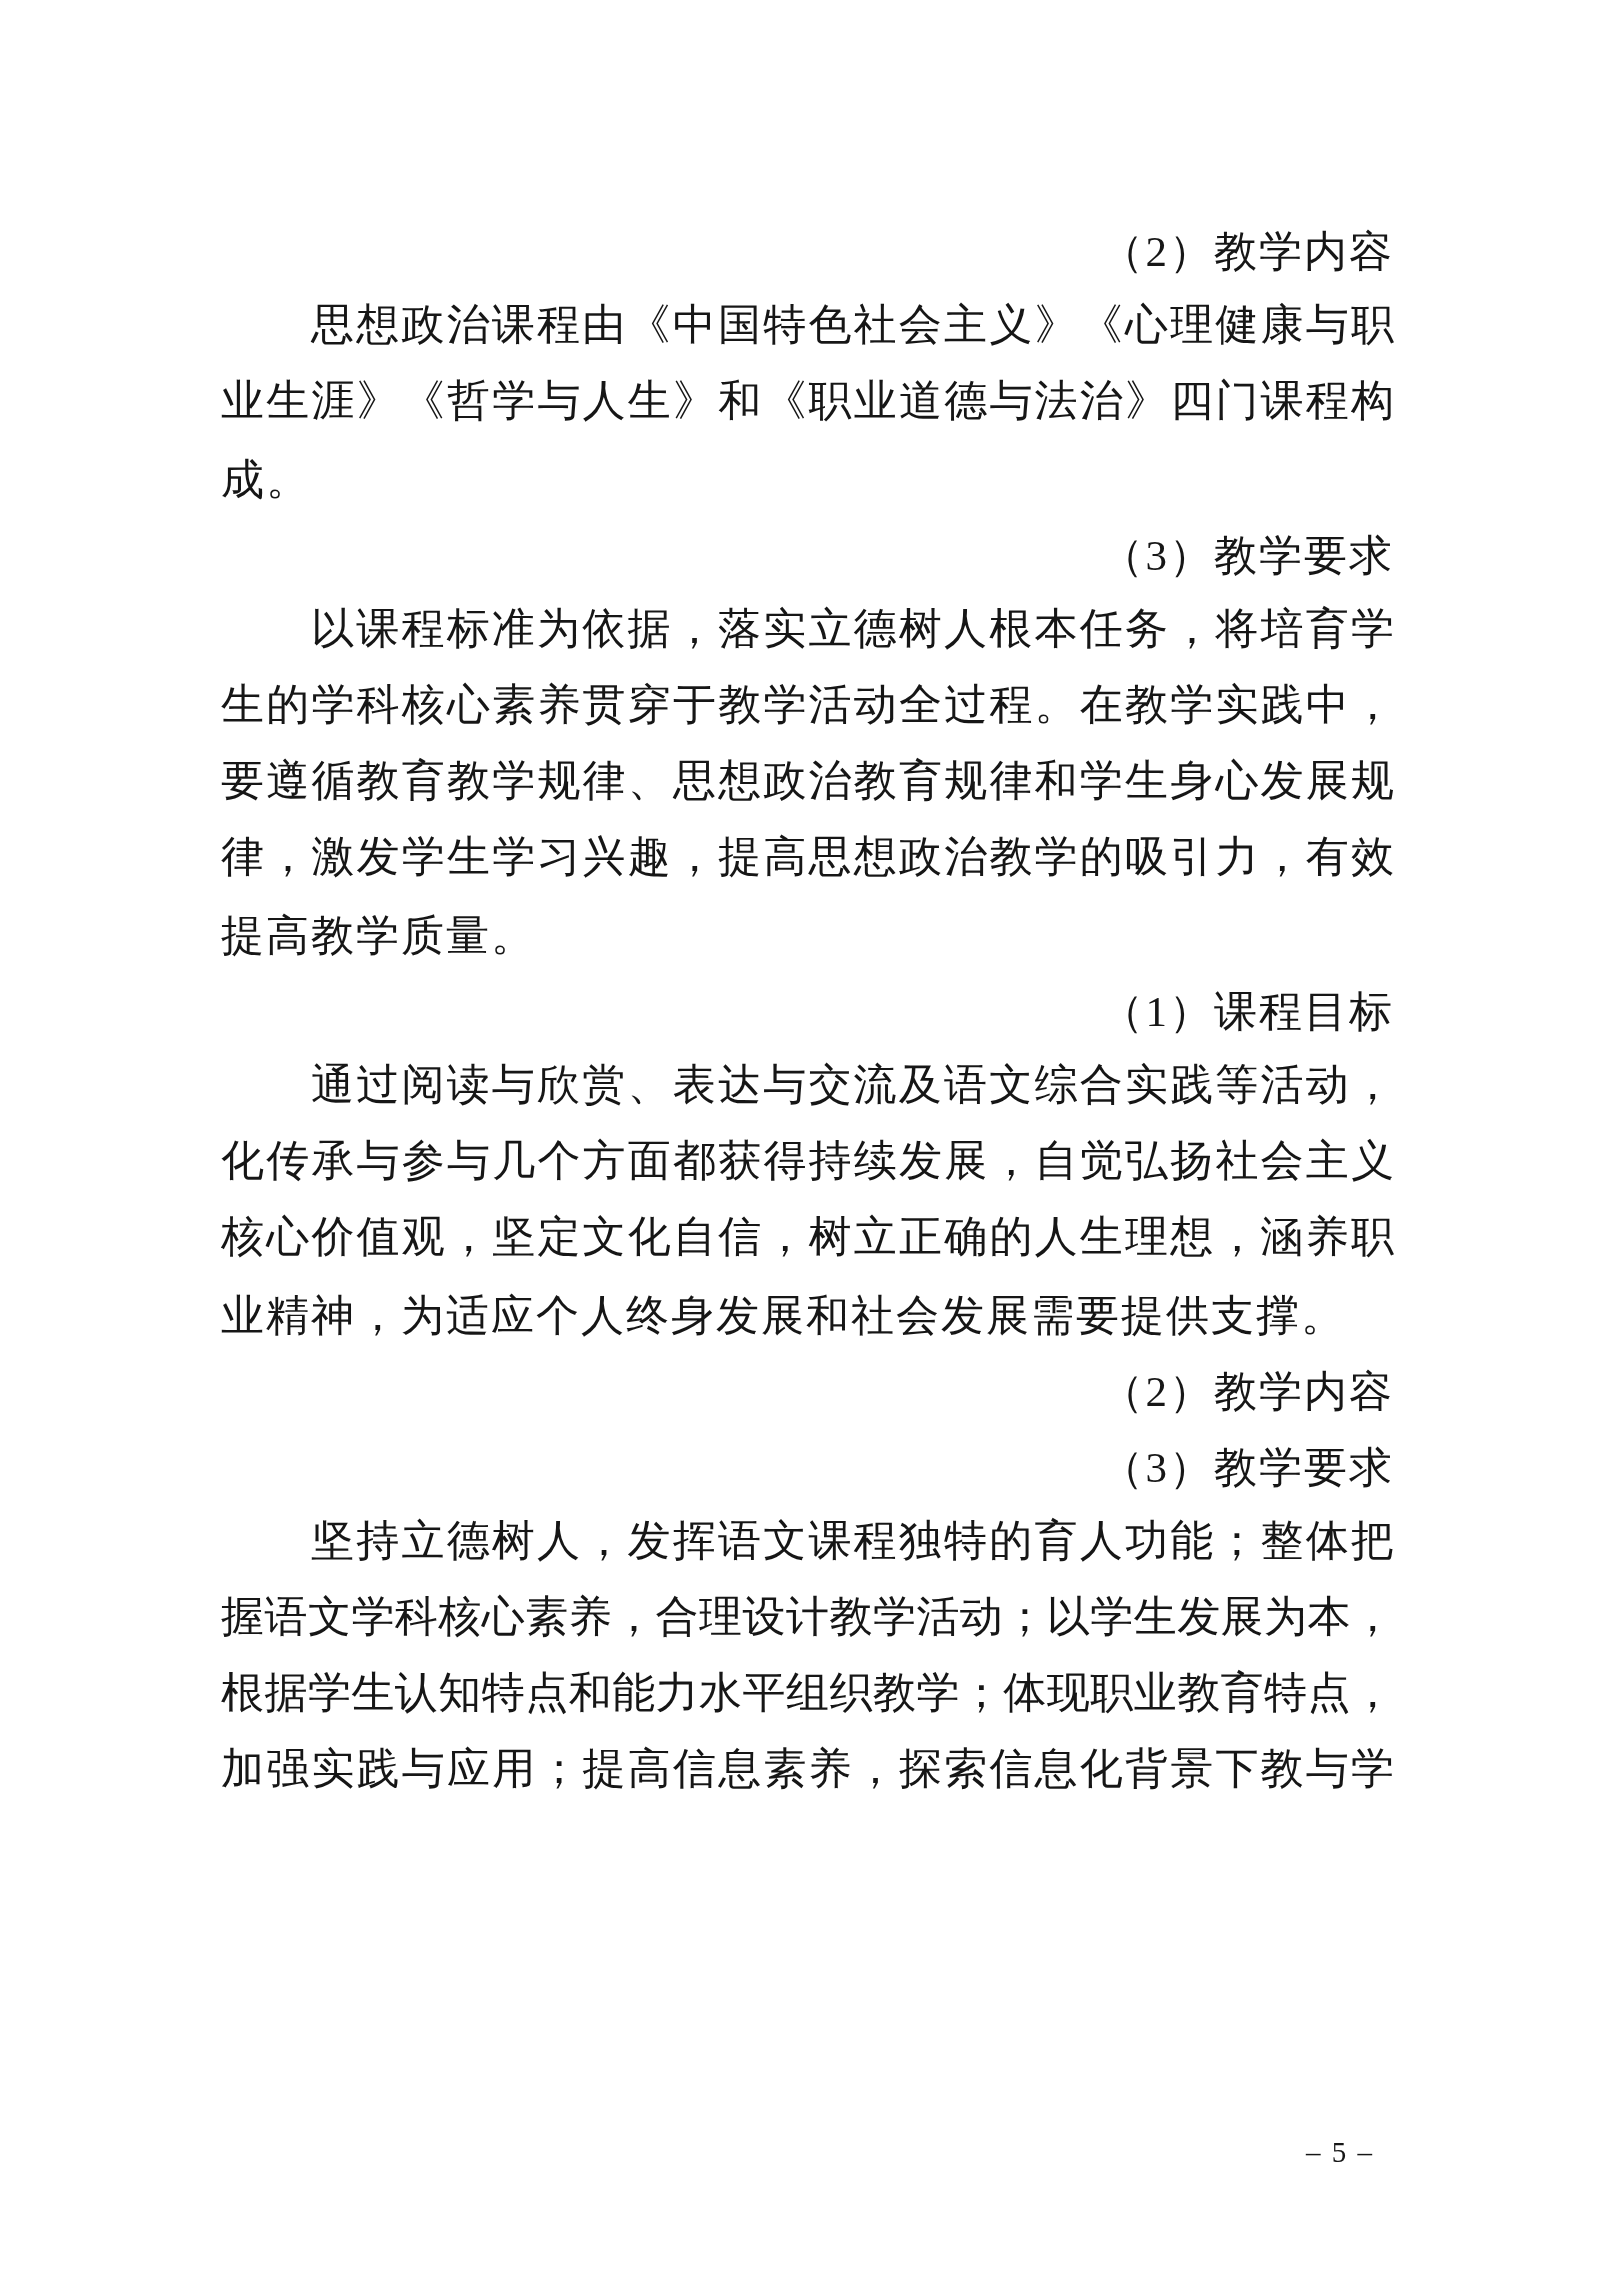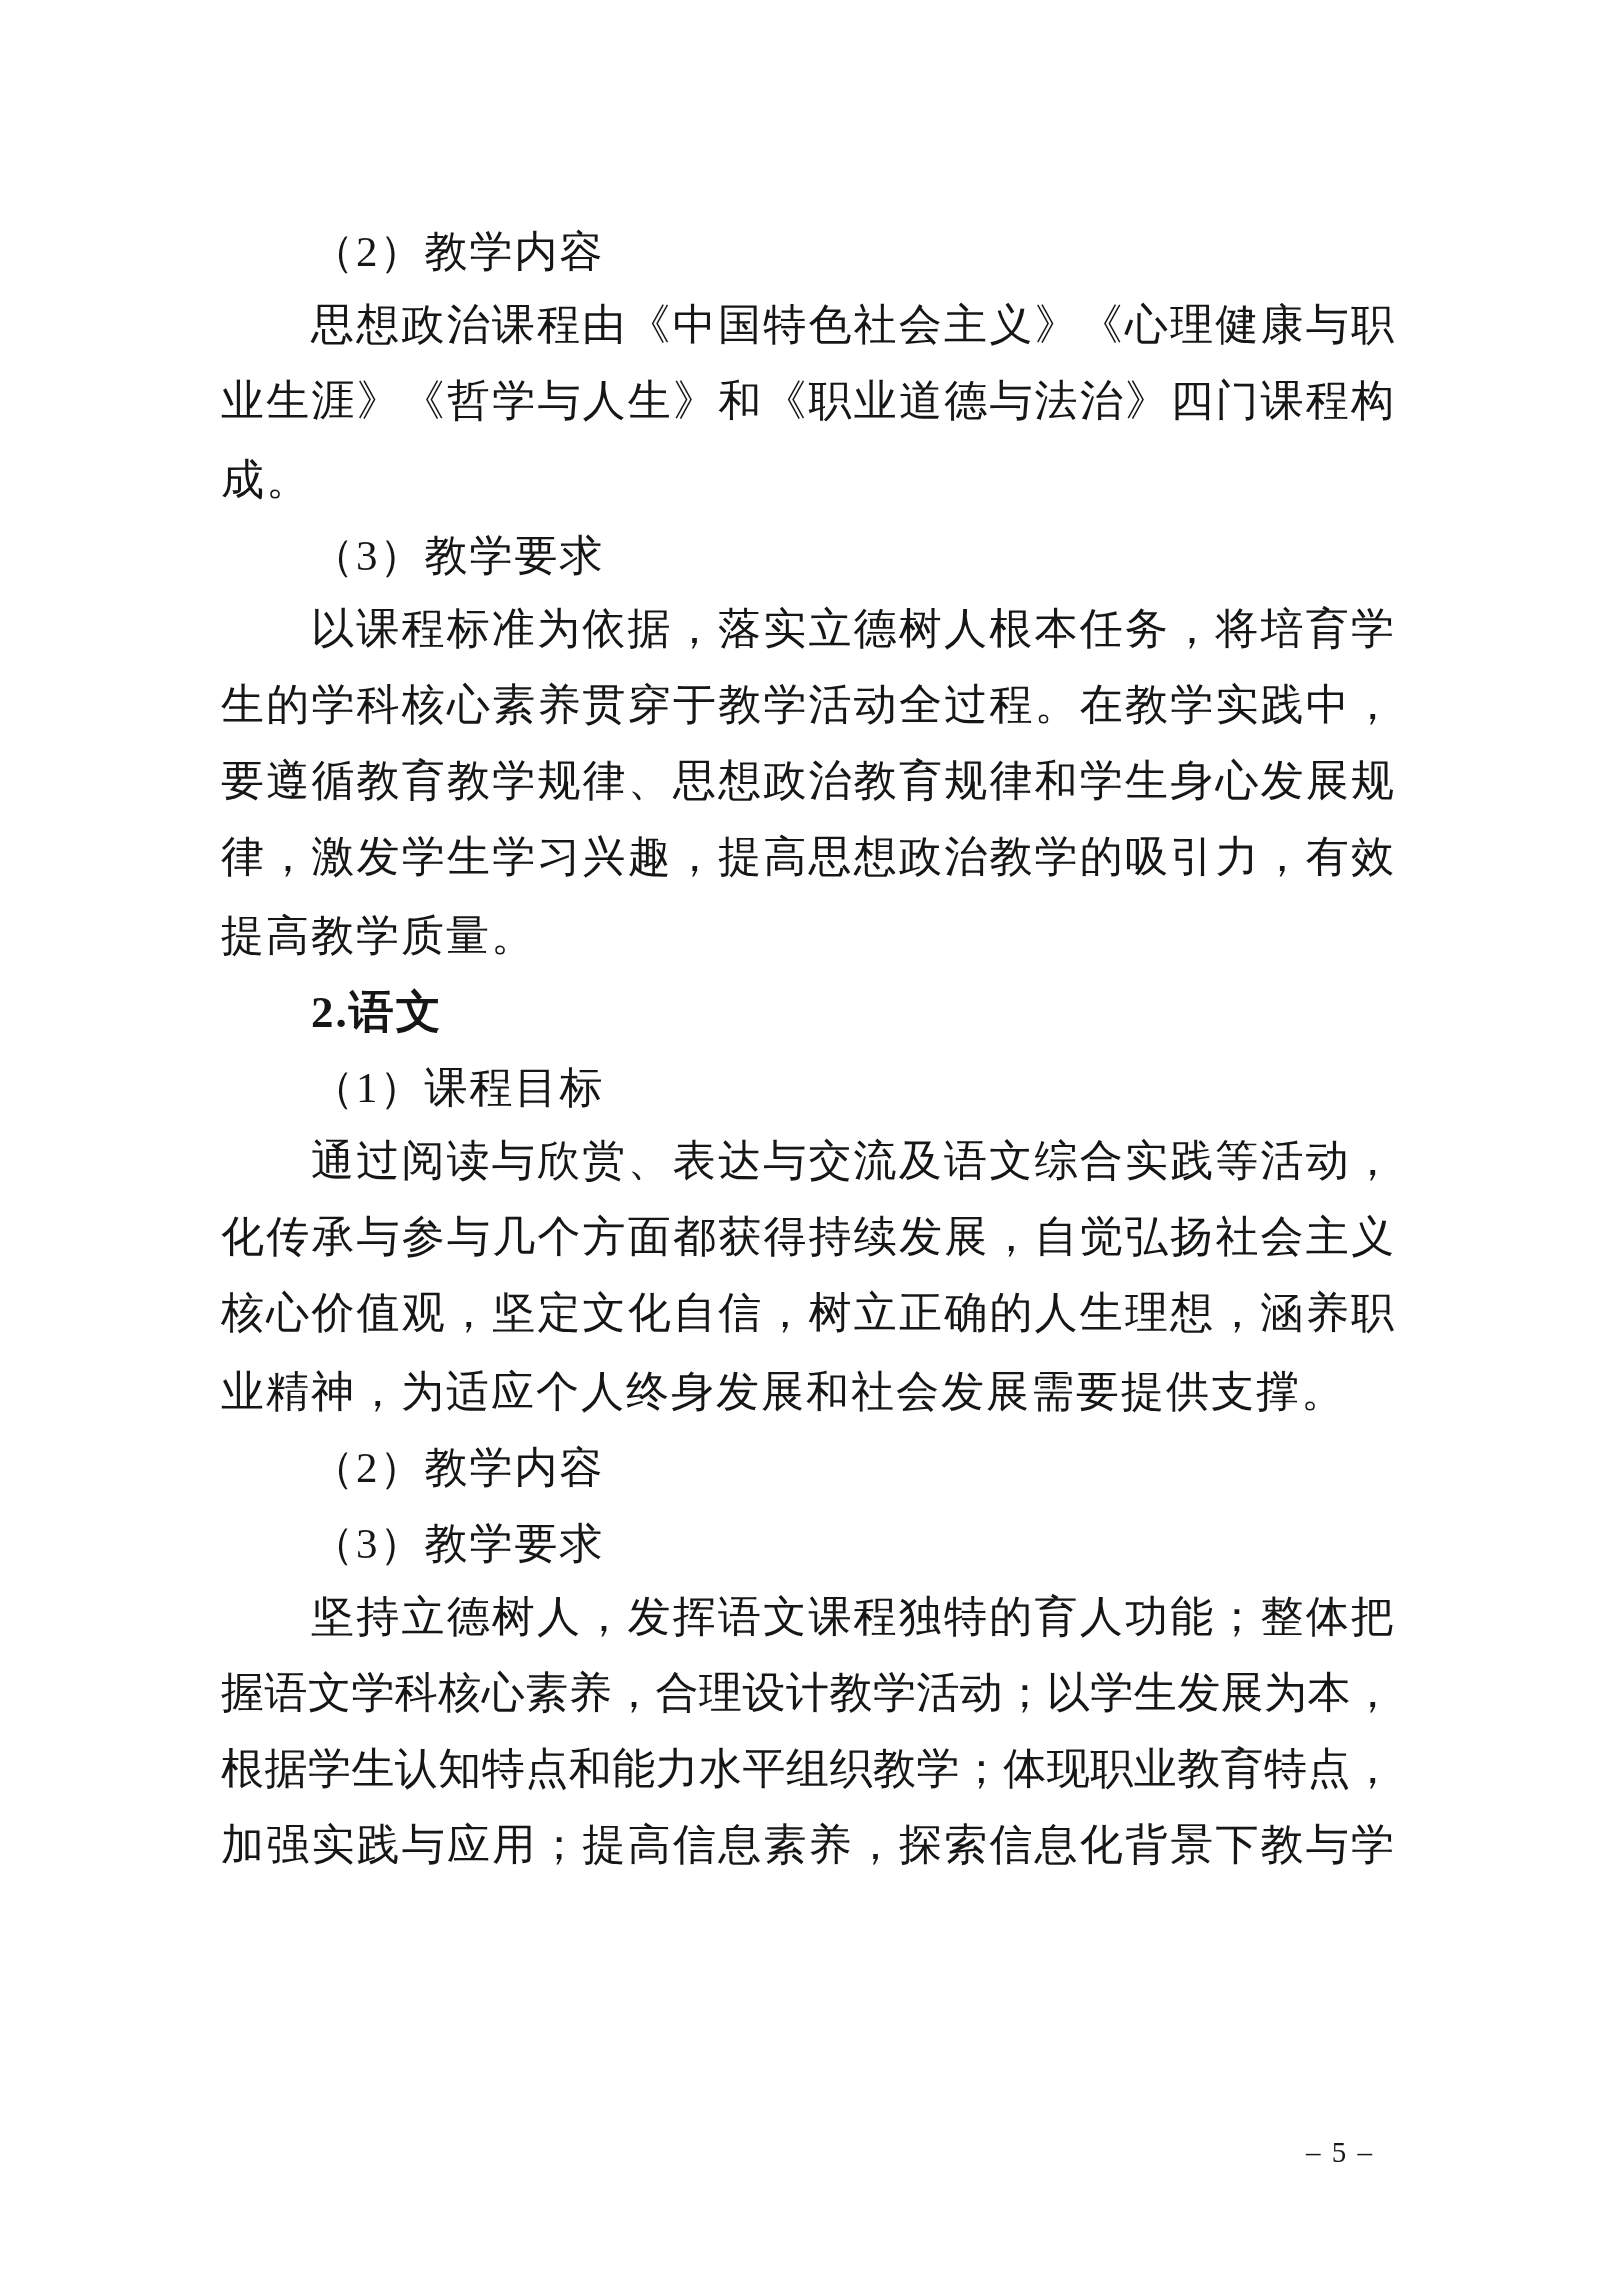--- a/index.html
+++ b/index.html
@@ -33,20 +33,21 @@
   .line.justify {
     letter-spacing: 0;
     white-space: normal;
     text-align: justify;
     text-align-last: justify;
     text-justify: inter-character;
     font-family: Liberation Mono, monospace;
   }
   .line.indent {
     padding-left: 90px;
+    text-align: right;
   }
   .line.bold {
     font-weight: 700;
     font-size: 45px;
   }
   .page-number {
     position: absolute;
     top: 2131px;
     right: 246px;
     height: 43px;
@@ -64,21 +65,20 @@
       <div class="line indent">（2）教学内容</div>
       <div class="line indent justify">思想政治课程由《中国特色社会主义》《心理健康与职</div>
       <div class="line justify">业生涯》《哲学与人生》和《职业道德与法治》四门课程构</div>
       <div class="line">成。</div>
       <div class="line indent">（3）教学要求</div>
       <div class="line indent justify">以课程标准为依据，落实立德树人根本任务，将培育学</div>
       <div class="line justify">生的学科核心素养贯穿于教学活动全过程。在教学实践中，</div>
       <div class="line justify">要遵循教育教学规律、思想政治教育规律和学生身心发展规</div>
       <div class="line justify">律，激发学生学习兴趣，提高思想政治教学的吸引力，有效</div>
       <div class="line">提高教学质量。</div>
-      <div class="line indent bold">2.语文</div>
       <div class="line indent">（1）课程目标</div>
       <div class="line indent justify">通过阅读与欣赏、表达与交流及语文综合实践等活动，</div>
       <div class="line justify">化传承与参与几个方面都获得持续发展，自觉弘扬社会主义</div>
       <div class="line justify">核心价值观，坚定文化自信，树立正确的人生理想，涵养职</div>
       <div class="line">业精神，为适应个人终身发展和社会发展需要提供支撑。</div>
       <div class="line indent">（2）教学内容</div>
       <div class="line indent">（3）教学要求</div>
       <div class="line indent justify">坚持立德树人，发挥语文课程独特的育人功能；整体把</div>
       <div class="line justify">握语文学科核心素养，合理设计教学活动；以学生发展为本，</div>
       <div class="line justify">根据学生认知特点和能力水平组织教学；体现职业教育特点，</div>

